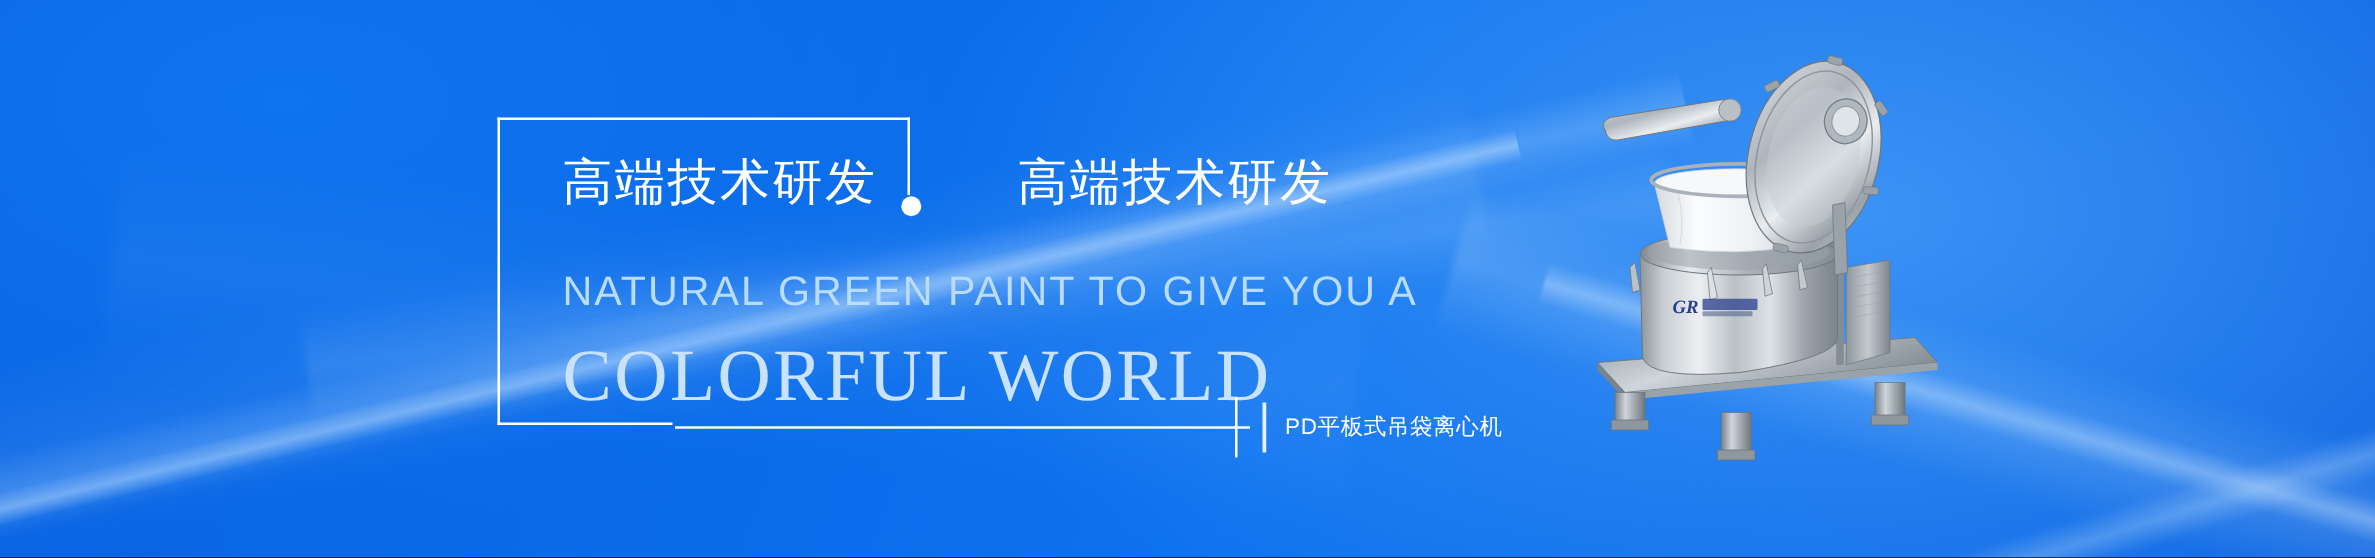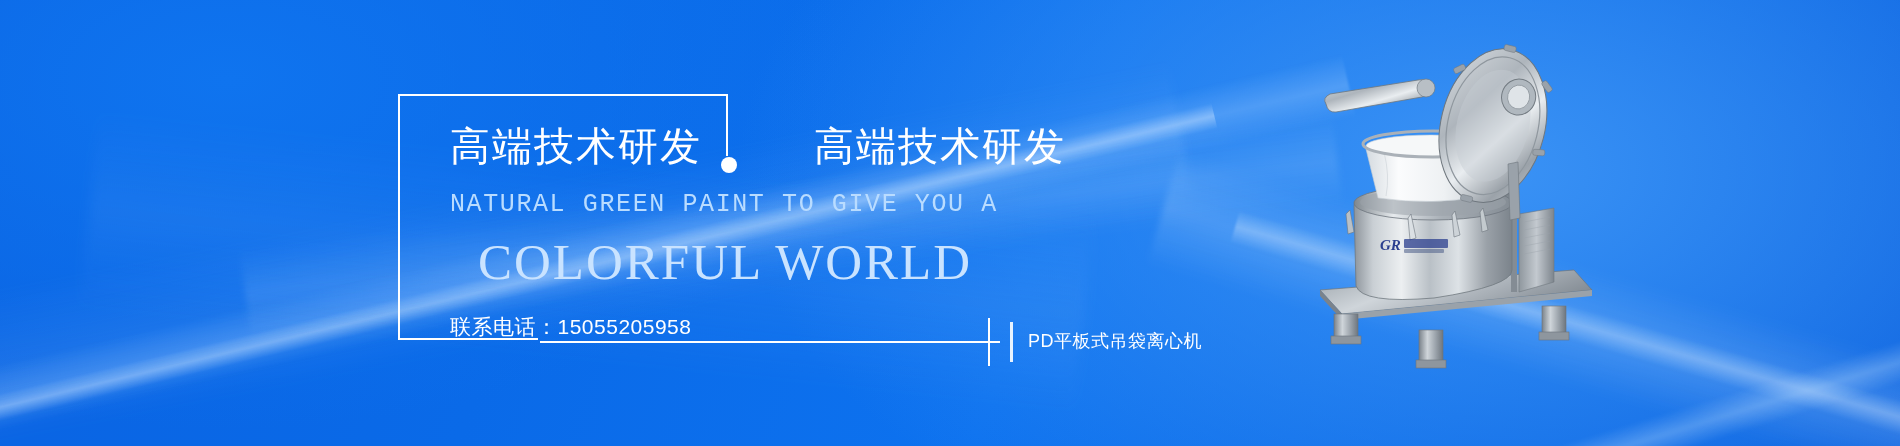--- a/index.html
+++ b/index.html
@@ -77,48 +77,48 @@
   .copy{ position:absolute; left:450px; top:126px; }
 
   .headline{
     display:flex; align-items:flex-end;
     font-size:40px; line-height:1; color:#ffffff;
     letter-spacing:2px; font-weight:400; white-space:nowrap;
   }
   .headline .gap{ display:inline-block; width:112px; }
 
   .tagline{
-    margin-top:24px;
-    font-family:Liberation Mono, monospace;
-    font-size:25px; letter-spacing:1.6px;
+    margin-top:48px;
+    font-family:Liberation Sans, sans-serif;
+    font-size:33px; letter-spacing:1.6px;
     color:#b9dcff; white-space:nowrap;
   }
   .world{
     margin-top:14px;
     font-family:"Liberation Serif", serif;
-    font-size:51px; letter-spacing:2px;
-    color:#c9e3ff; white-space:nowrap;margin-left:28px;
+    font-size:59px; letter-spacing:2px;
+    color:#c9e3ff; white-space:nowrap;
   }
   .phone{
     margin-top:22px;
     font-size:21px; letter-spacing:.5px;
     color:#ffffff; white-space:nowrap;
   }
 
   
   .leader{ position:absolute; left:540px; top:341px; width:460px; height:2px; background:#fff; }
   .leader-tick{ position:absolute; left:988px; top:318px; width:2px; height:48px; background:#fff; }
   .leader-bar{ position:absolute; left:1010px; top:322px; width:3px; height:40px; background:#e8f3ff; }
   .caption{
     position:absolute; left:1028px; top:329px;
     font-size:18px; color:#ffffff; letter-spacing:.5px; white-space:nowrap;
   }
 
   
-  .machine{ position:absolute; left:1306px; top:18px; width:330px; height:400px; }
+  .machine{ position:absolute; left:1264px; top:18px; width:330px; height:400px; }
   .machine svg{ display:block; }
 </style>
 </head>
 <body>
 
 <div class="banner">
 
   <div class="streaks">
     <div class="streak s1"></div>
     <div class="streak s2"></div>
@@ -139,21 +139,20 @@
   <div class="dot"></div>
 
   <div class="copy">
     <div class="headline">
       <span>高端技术研发</span>
       <span class="gap"></span>
       <span>高端技术研发</span>
     </div>
     <div class="tagline">NATURAL GREEN PAINT TO GIVE YOU A</div>
     <div class="world">COLORFUL WORLD</div>
-    <div class="phone">联系电话：15055205958</div>
   </div>
 
   <div class="leader"></div>
   <div class="leader-tick"></div>
   <div class="leader-bar"></div>
   <div class="caption">PD平板式吊袋离心机</div>
 
   <div class="machine">
     <svg width="330" height="400" viewBox="0 0 330 400" xmlns="http://www.w3.org/2000/svg">
       <defs>

